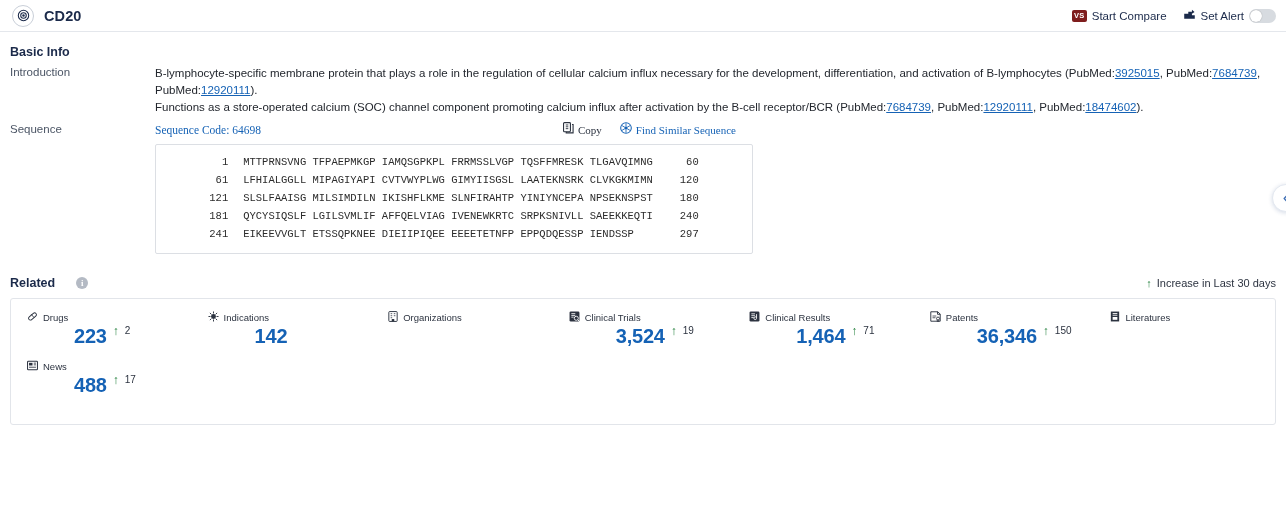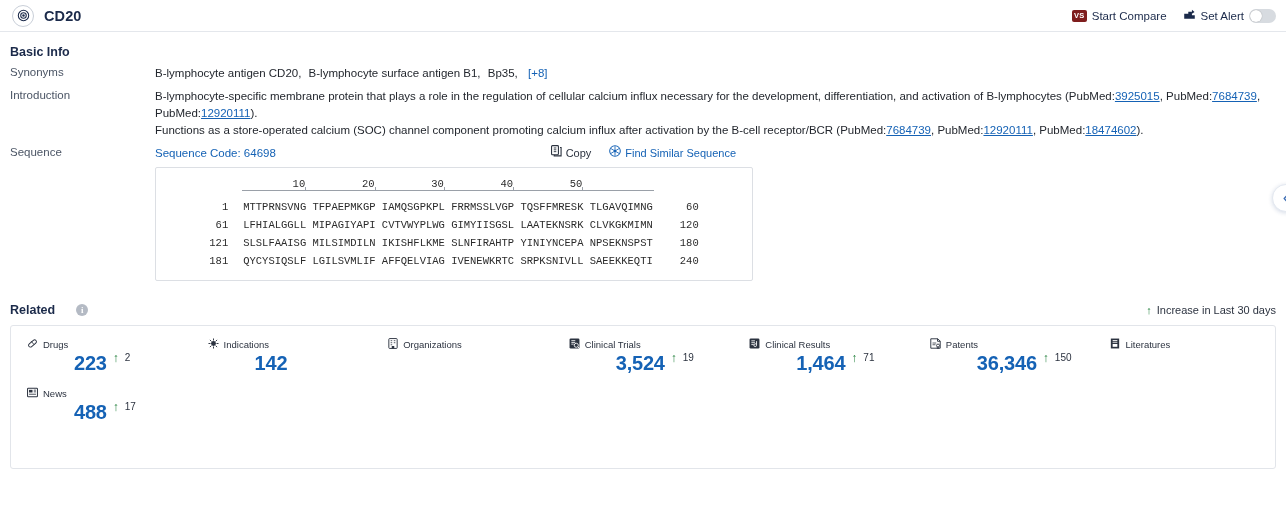--- a/index.html
+++ b/index.html
@@ -114,20 +114,21 @@
     color: #1562b5;
     text-decoration: underline;
     cursor: pointer;
   }
 
   
   .seq-head {
     display: flex;
     align-items: flex-start;
     margin-bottom: 5px;
+    font-family: Liberation Serif, serif;
   }
   .seq-code {
     font-size: 11.5px;
     color: #1562b5;
     cursor: pointer;
   }
   .seq-tools {
     margin-left: auto;
     display: flex;
     align-items: center;
@@ -230,21 +231,21 @@
     color: #2c3340;
     display: flex; align-items: center; gap: 5px;
   }
   .arrow-up { color: #23803c; font-weight: bold; font-size: 11px; line-height: 1;}
 
   .related-card {
     border: 1px solid #e2e5ea;
     border-radius: 3px;
     background: #fff;
     padding: 12px 0 10px 0;
-    height: 144px;
+    height: 127px;
   }
   .stat-grid {
     display: grid;
     grid-template-columns: repeat(7, 1fr);
     row-gap: 12px;
   }
   .stat {
     padding-left: 16px;
     cursor: pointer;
   }
@@ -327,29 +328,20 @@
 <div class="content">
 
   <div class="edge-fab">
     <svg width="9" height="11" viewBox="0 0 9 11">
       <path d="M6.3 1 L2.2 5.5 L6.3 10" fill="none" stroke="#3f6fb5" stroke-width="1.4" stroke-linecap="round" stroke-linejoin="round"></path>
     </svg>
   </div>
 
   <div class="section-title">Basic Info</div>
 
-  <div class="row">
-    <div class="row-label">Synonyms</div>
-    <div class="row-value">
-      <span class="syn-item">B-lymphocyte antigen CD20,</span>
-      <span class="syn-item">B-lymphocyte surface antigen B1,</span>
-      <span class="syn-item">Bp35,</span>
-      <span class="plus-link">[+8]</span>
-    </div>
-  </div>
 
   <div class="row">
     <div class="row-label">Introduction</div>
     <div class="row-value">
       <div>
         <span>B-lymphocyte-specific membrane protein that plays a role in the regulation of cellular calcium influx necessary for the development, differentiation, and activation of B-lymphocytes (PubMed:</span><a class="ref">3925015</a><span>, PubMed:</span><a class="ref">7684739</a><span>, PubMed:</span><a class="ref">12920111</a><span>).</span>
       </div>
       <div>
         <span>Functions as a store-operated calcium (SOC) channel component promoting calcium influx after activation by the B-cell receptor/BCR (PubMed:</span><a class="ref">7684739</a><span>, PubMed:</span><a class="ref">12920111</a><span>, PubMed:</span><a class="ref">18474602</a><span>).</span>
       </div>
@@ -382,62 +374,45 @@
               </svg>
             </span>
             <span>Find Similar Sequence</span>
           </div>
         </div>
       </div>
 
       <div class="seq-box">
         <table class="seq-table">
           <tbody>
-              <tr class="seq-ruler-row">
-            <td></td>
-            <td>
-              <div class="ruler-wrap">
-                <div class="ruler-nums" id="ruler-nums">
-                      <span style="left: 63px;">10</span>
-                      <span style="left: 132.3px;">20</span>
-                      <span style="left: 201.6px;">30</span>
-                      <span style="left: 270.9px;">40</span>
-                      <span style="left: 340.2px;">50</span>
-                    </div>
-                <div class="ruler-line" id="ruler-line">
-                      <span style="left: 63px;"></span>
-                      <span style="left: 132.3px;"></span>
-                      <span style="left: 201.6px;"></span>
-                      <span style="left: 270.9px;"></span>
-                      <span style="left: 340.2px;"></span>
-                    </div>
-              </div>
-            </td>
-            <td></td>
-          </tr>
           <tr>
             <td class="seq-num">1</td>
             <td class="seq-chunks">MTTPRNSVNG TFPAEPMKGP IAMQSGPKPL FRRMSSLVGP TQSFFMRESK TLGAVQIMNG</td>
             <td class="seq-end">60</td>
           </tr>
           <tr>
             <td class="seq-num">61</td>
             <td class="seq-chunks">LFHIALGGLL MIPAGIYAPI CVTVWYPLWG GIMYIISGSL LAATEKNSRK CLVKGKMIMN</td>
             <td class="seq-end">120</td>
           </tr>
           <tr>
             <td class="seq-num">121</td>
             <td class="seq-chunks">SLSLFAAISG MILSIMDILN IKISHFLKME SLNFIRAHTP YINIYNCEPA NPSEKNSPST</td>
             <td class="seq-end">180</td>
           </tr>
           <tr>
             <td class="seq-num">181</td>
             <td class="seq-chunks">QYCYSIQSLF LGILSVMLIF AFFQELVIAG IVENEWKRTC SRPKSNIVLL SAEEKKEQTI</td>
             <td class="seq-end">240</td>
           </tr>
+          <tr>
+            <td class="seq-num">241</td>
+            <td class="seq-chunks">EIKEEVVGLT ETSSQPKNEE DIEIIPIQEE EEEETETNFP EPPQDQESSP IENDSSP</td>
+            <td class="seq-end">297</td>
+          </tr>
         </tbody>
           </table>
       </div>
 
     </div>
   </div>
 
   <div class="related-head">
     <span class="related-title">Related</span>
     <span class="info-dot">i</span>

